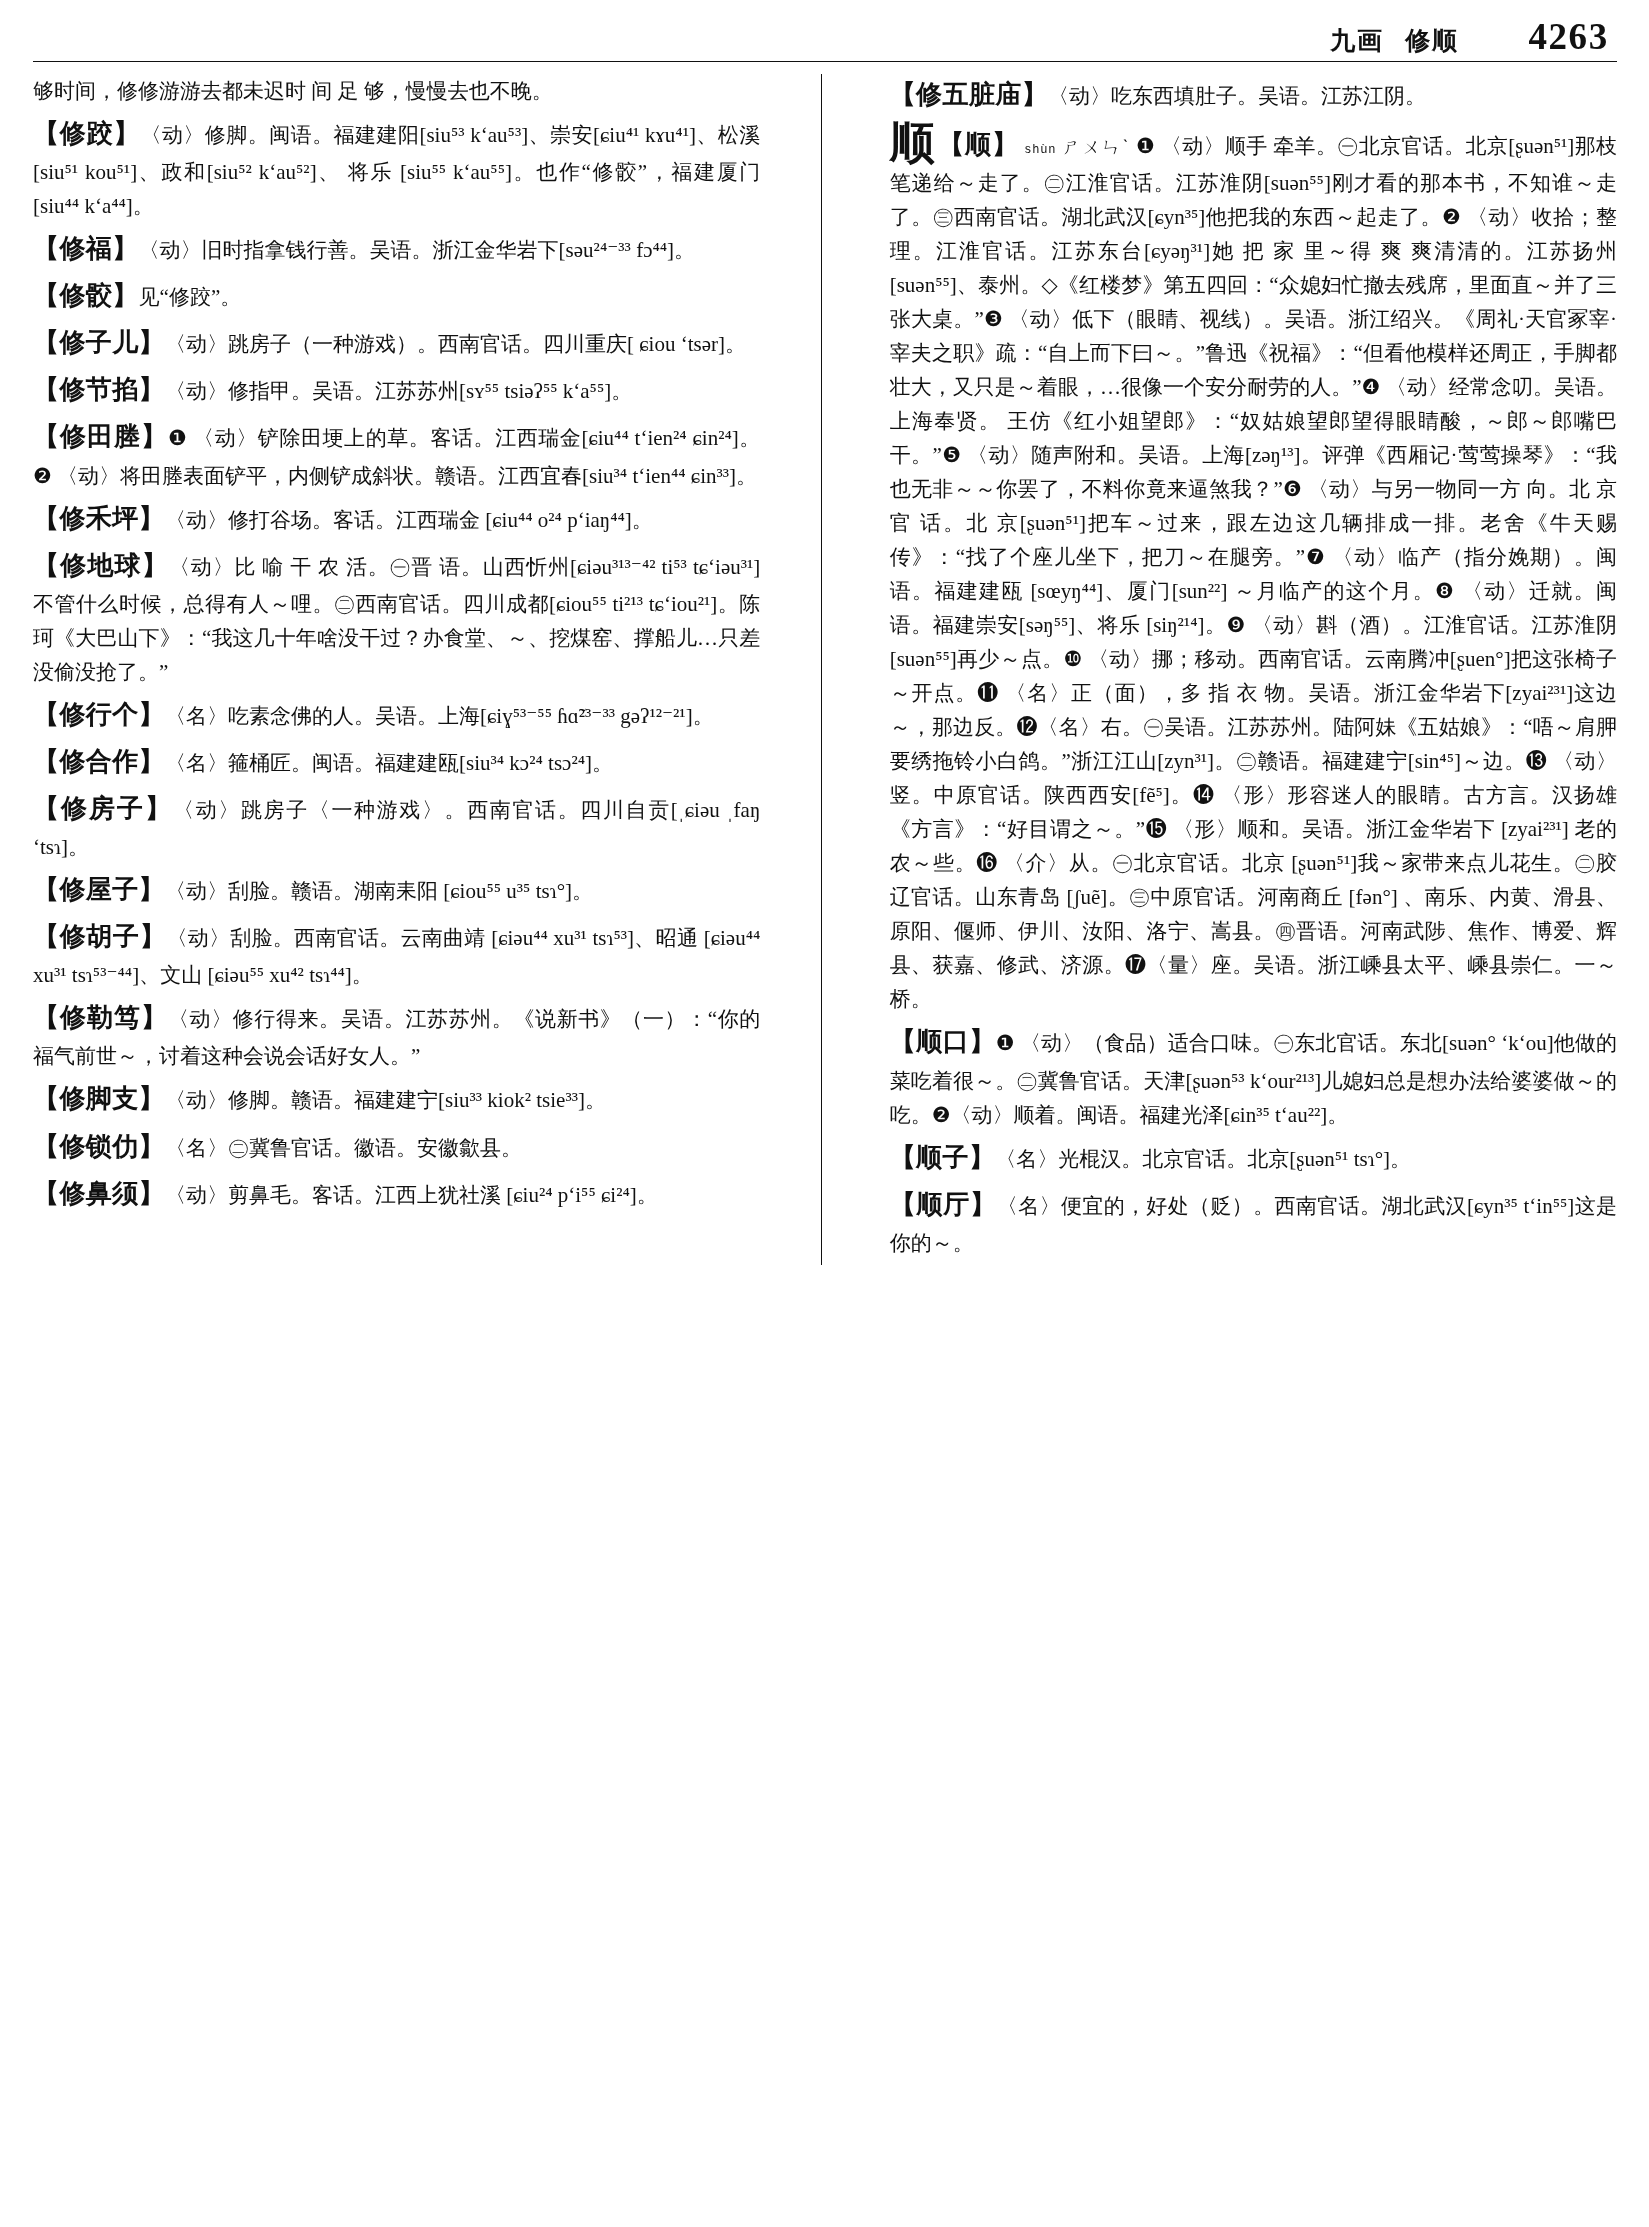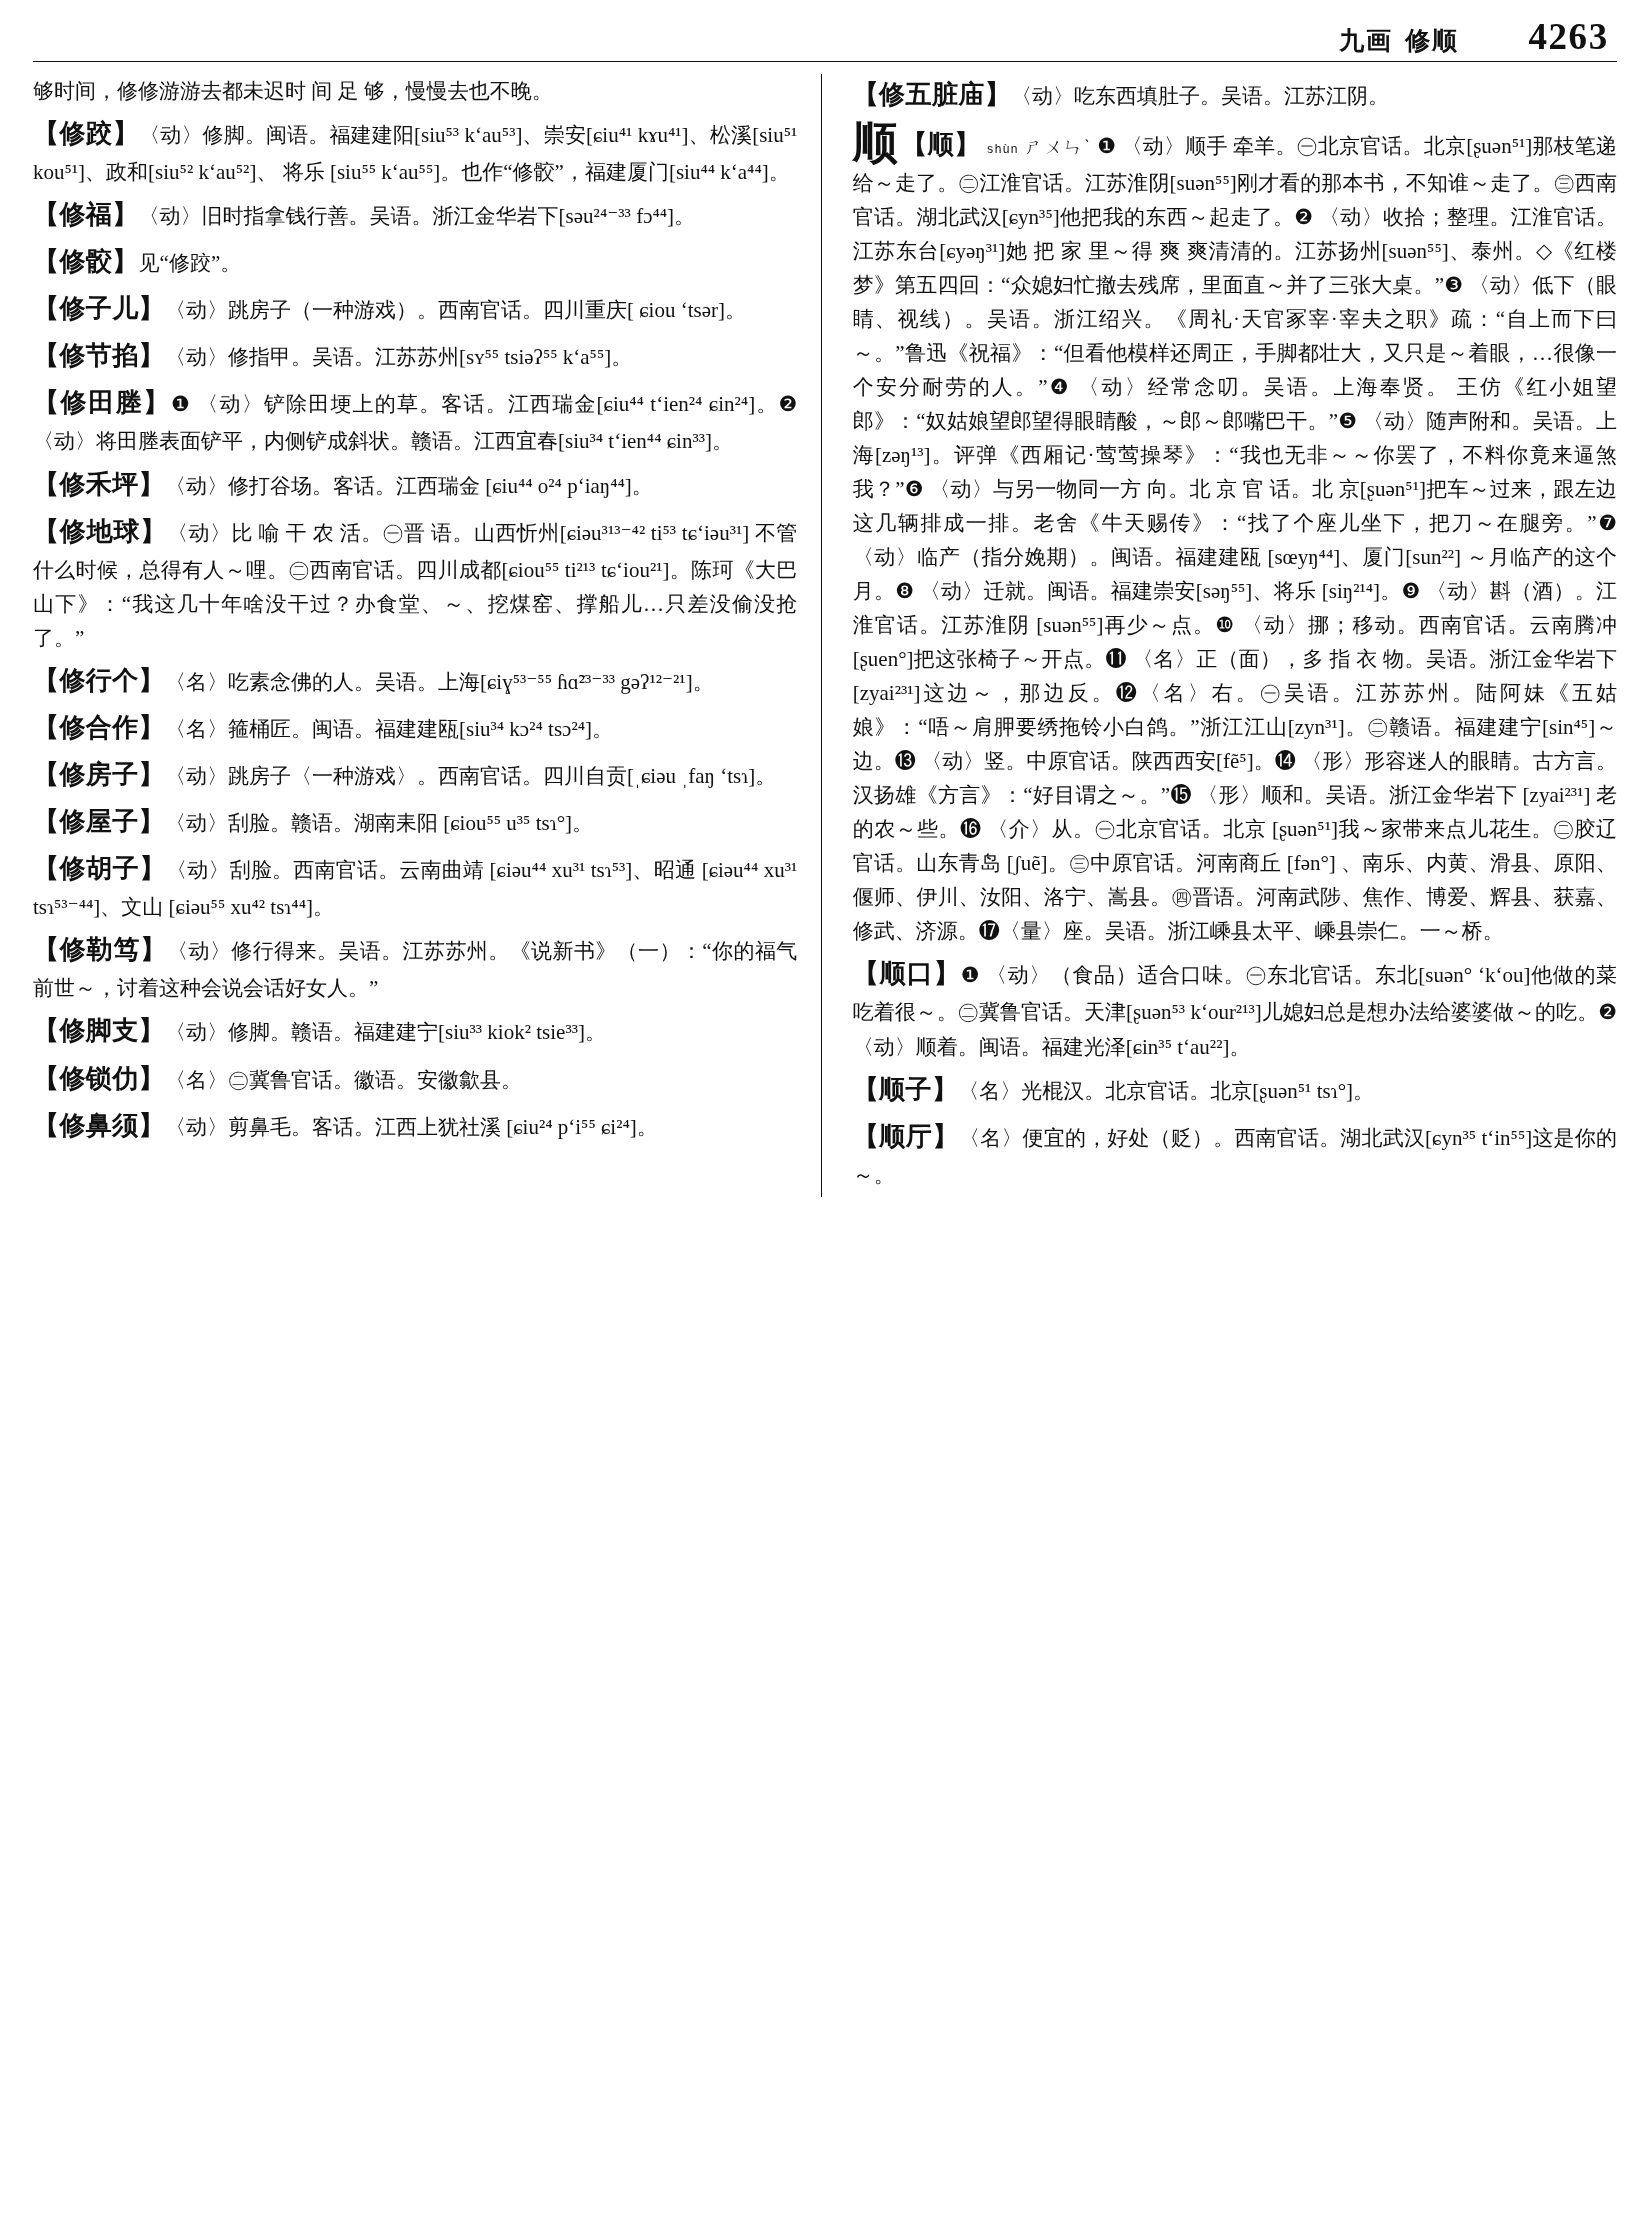--- a/index.html
+++ b/index.html
@@ -27,33 +27,34 @@
     height: 43px;
     text-align: right;
     padding-right: 8.2px;
   }
   .header-inner {
     display: inline-block;
     font-size: 25px;
     font-weight: bold;
     letter-spacing: 1.6px;
   }
-  .header-inner .hdr-label { margin-right: 5px; text-align: right; }
+  .header-inner .hdr-label { margin-right: 14px; text-align: right; }
   .header-inner .hdr-entry { margin-right: 62px; text-align: center; }
   .header-inner .hdr-page { font-size: 37px; }
   .rule {
     border: 0;
     border-top: 1.6px solid #111;
     margin: 3.3px 0 11.5px 0;
   }
   
   .columns {
     display: flex;
     width: 1584px;
     position: relative;
+    gap: 37px;
   }
   .col {
     width: 767px;
     font-size: 21px;
     line-height: 1.62;
     text-align: justify;
   }
   .col-left { padding-right: 15px; }
   .col-right { padding-left: 23px; }
   .divider {

